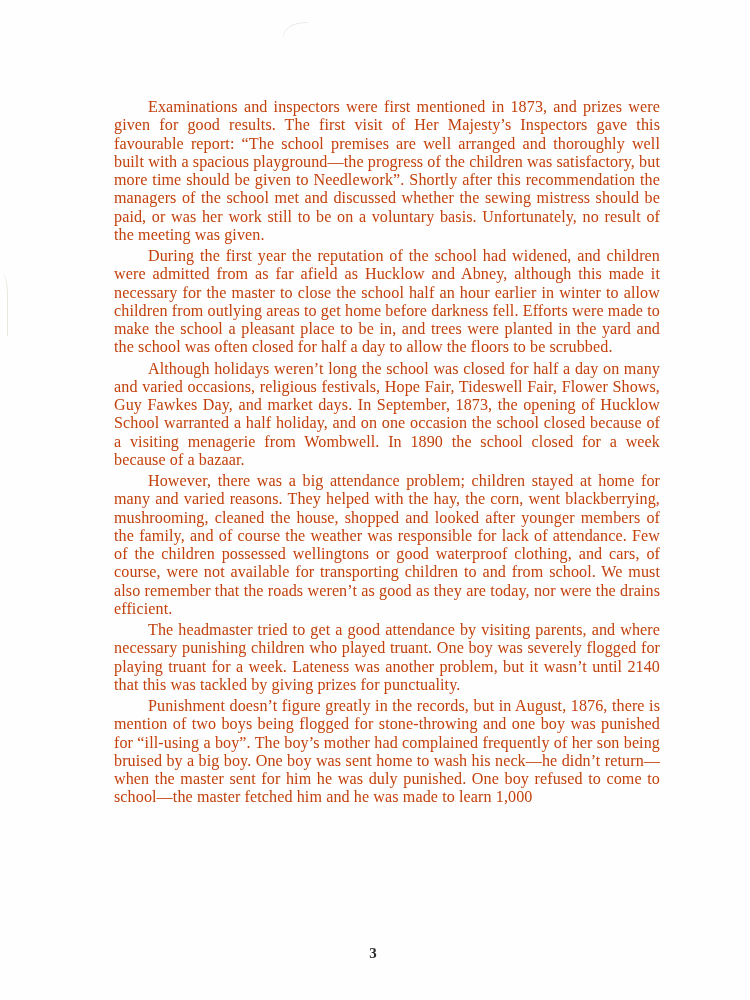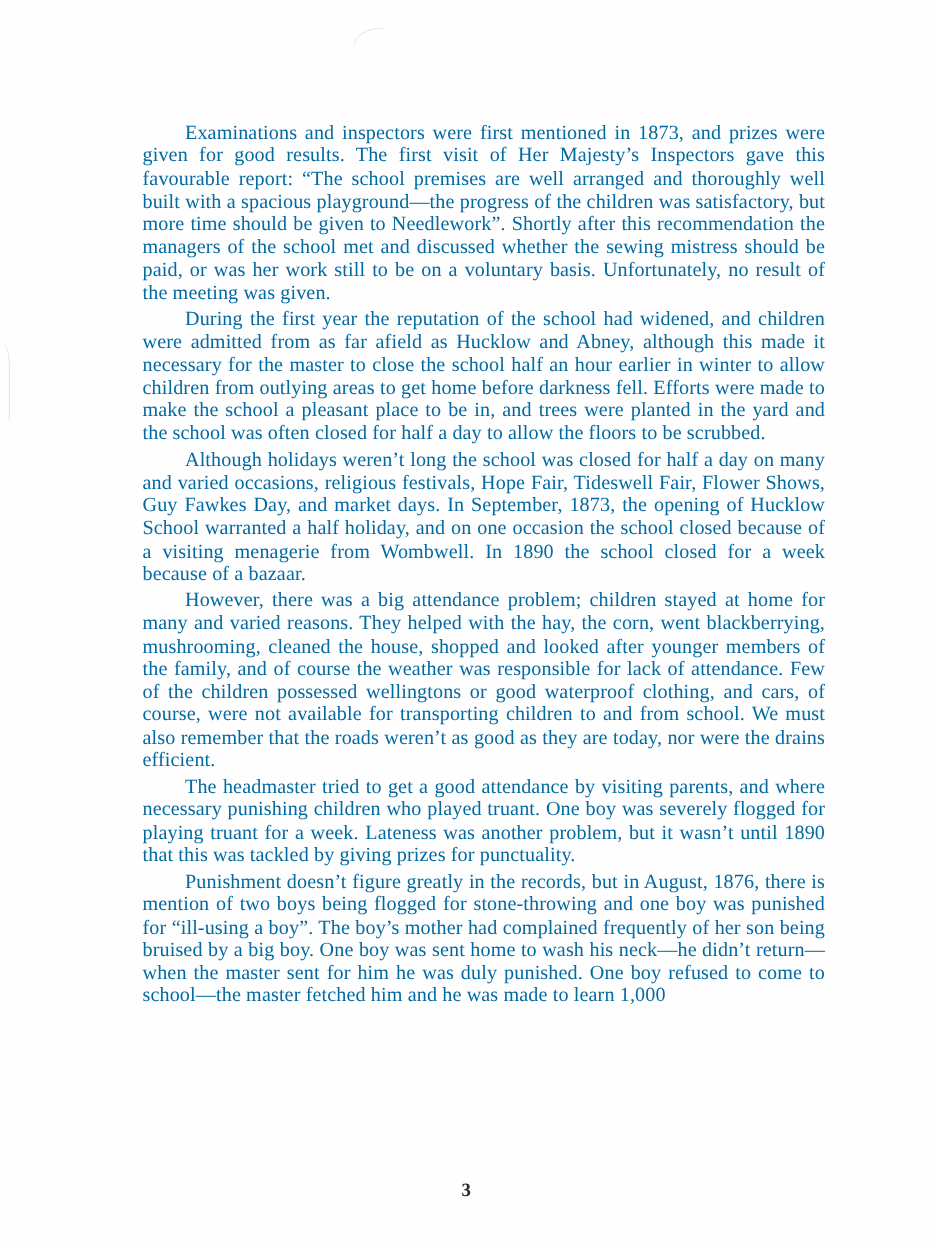--- a/index.html
+++ b/index.html
@@ -20,21 +20,21 @@
       width: 750px; height: 1000px;
     }
     .text-column {
       position: absolute;
       left: 114px;
       top: 98px;
       width: 546px;
       font-family: "Liberation Serif", "DejaVu Serif", serif;
       font-size: 16.1px;
       line-height: 18.25px;
-      color: #0369a1;
+      color: #c2410c;
       text-align: justify;
       letter-spacing: 0.1px;
     }
     .para {
       margin: 0 0 0 0;
       text-indent: 34px;
       padding-bottom: 3px;
     }
     .page-number {
       position: absolute;
@@ -74,18 +74,18 @@
 
 <div class="page">
   <div class="fold-mark"></div>
   <div class="margin-mark"></div>
 
   <div class="text-column">
     <p class="para">Examinations and inspectors were first mentioned in 1873, and prizes were given for good results. The first visit of Her Majesty’s Inspectors gave this favourable report: “The school premises are well arranged and thoroughly well built with a spacious playground—the progress of the children was satisfactory, but more time should be given to Needlework”. Shortly after this recommendation the managers of the school met and discussed whether the sewing mistress should be paid, or was her work still to be on a voluntary basis. Unfortunately, no result of the meeting was given.</p>
     <p class="para">During the first year the reputation of the school had widened, and children were admitted from as far afield as Hucklow and Abney, although this made it necessary for the master to close the school half an hour earlier in winter to allow children from outlying areas to get home before darkness fell. Efforts were made to make the school a pleasant place to be in, and trees were planted in the yard and the school was often closed for half a day to allow the floors to be scrubbed.</p>
     <p class="para">Although holidays weren’t long the school was closed for half a day on many and varied occasions, religious festivals, Hope Fair, Tideswell Fair, Flower Shows, Guy Fawkes Day, and market days. In September, 1873, the opening of Hucklow School warranted a half holiday, and on one occasion the school closed because of a visiting menagerie from Wombwell. In 1890 the school closed for a week because of a bazaar.</p>
     <p class="para">However, there was a big attendance problem; children stayed at home for many and varied reasons. They helped with the hay, the corn, went blackberrying, mushrooming, cleaned the house, shopped and looked after younger members of the family, and of course the weather was responsible for lack of attendance. Few of the children possessed wellingtons or good waterproof clothing, and cars, of course, were not available for transporting children to and from school. We must also remember that the roads weren’t as good as they are today, nor were the drains efficient.</p>
-    <p class="para">The headmaster tried to get a good attendance by visiting parents, and where necessary punishing children who played truant. One boy was severely flogged for playing truant for a week. Lateness was another problem, but it wasn’t until 1890 that this was tackled by giving prizes for punctuality.</p>
+    <p class="para">The headmaster tried to get a good attendance by visiting parents, and where necessary punishing children who played truant. One boy was severely flogged for playing truant for a week. Lateness was another problem, but it wasn’t until 2140 that this was tackled by giving prizes for punctuality.</p>
     <p class="para">Punishment doesn’t figure greatly in the records, but in August, 1876, there is mention of two boys being flogged for stone-throwing and one boy was punished for “ill-using a boy”. The boy’s mother had complained frequently of her son being bruised by a big boy. One boy was sent home to wash his neck—he didn’t return—when the master sent for him he was duly punished. One boy refused to come to school—the master fetched him and he was made to learn 1,000</p>
   </div>
 
   <div class="page-number">3</div>
 </div>
 
 </body></html>

